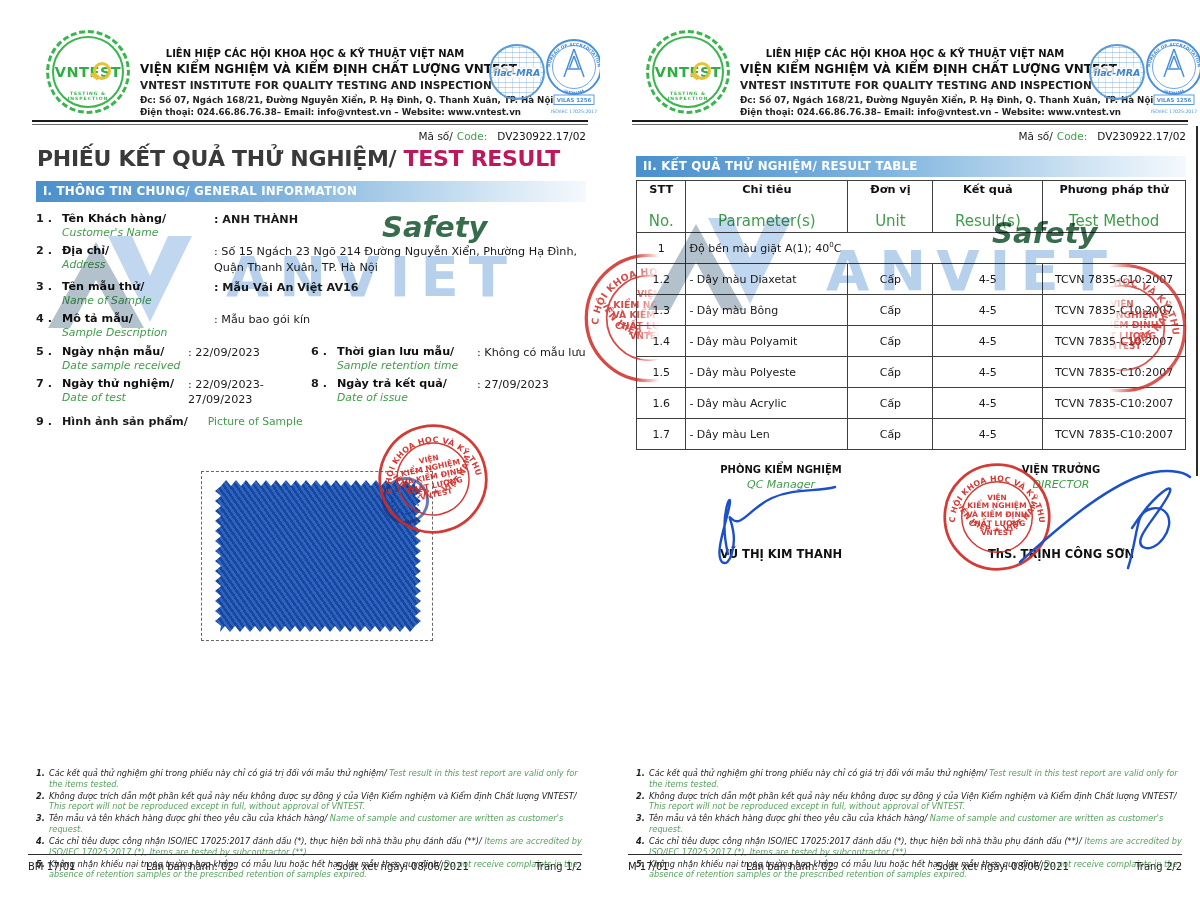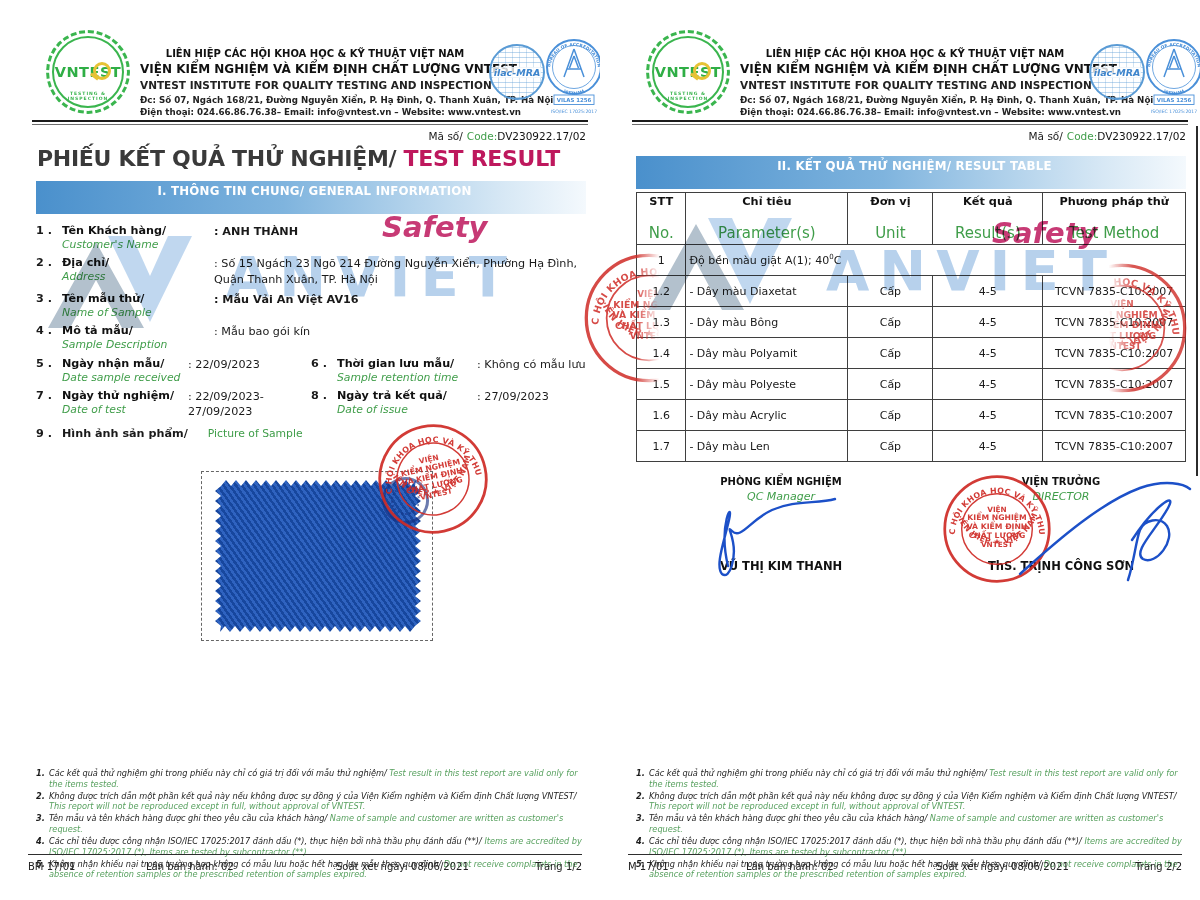--- a/index.html
+++ b/index.html
@@ -28,23 +28,23 @@
      display:flex;align-items:center;justify-content:center;}
   .ilac-txt{background:rgba(255,255,255,.78);color:#3e85cc;font-weight:bold;font-style:italic;font-size:9.5px;padding:0 1px;}
   .logo-boa{position:absolute;left:543px;top:36px;width:62px;height:80px;}
   .rule{position:absolute;left:32px;right:12px;top:120px;height:2px;border-top:2.2px solid #1c1c1c;border-bottom:1px solid #6e6e6e;}
 
   
   .content{position:absolute;left:36px;top:130px;right:14px;}
   .codeline{text-align:right;font-size:10.5px;margin-bottom:4px;}
   .codeline .cv{color:#1a1a1a;}
   .codeline .ce{color:#3f9d49;margin-left:4px;}
-  .codeline .cval{color:#111;}
+  .codeline .cval{color:#111;margin-left:10px;}
   .secbar{background:linear-gradient(to right,#4a90cc 0%,#7fb4de 45%,#d7e8f5 85%,#f4f9fd 100%);
-     color:#fff;font-weight:bold;font-size:11.8px;padding:3px 0 16px 7px;letter-spacing:.2px;text-align:center;}
+     color:#fff;font-weight:bold;font-size:11.8px;padding:3px 0 4px 7px;letter-spacing:.2px;}
 
   
   .title{font-size:22px;font-weight:bold;color:#3a3a3a;margin:4px 0 10px 1px;letter-spacing:-.3px;}
   .title .ten{color:#be185d;}
   .info{margin-top:10px;font-size:11.2px;}
   .irow{display:flex;margin-bottom:5px;}
   .ino{width:26px;font-weight:bold;flex:none;}
   .ilab{width:152px;flex:none;display:flex;flex-direction:column;line-height:1.25;}
   .ilab b{color:#111;}
   .en{color:#3f9d49;font-style:italic;font-weight:normal;font-size:10.8px;}
@@ -92,21 +92,21 @@
   .sgn{font-weight:bold;font-size:11.5px;color:#111;margin-top:56px;}
   .sigsvg{position:absolute;z-index:7;}
 
   
   .stamp{position:absolute;z-index:6;opacity:.92;}
   .fade-right{-webkit-mask-image:linear-gradient(to right,#000 40%,transparent 58%);mask-image:linear-gradient(to right,#000 40%,transparent 58%);}
   .fade-left{-webkit-mask-image:linear-gradient(to left,#000 42%,transparent 60%);mask-image:linear-gradient(to left,#000 42%,transparent 60%);}
   .wm{position:absolute;inset:0;pointer-events:none;mix-blend-mode:multiply;z-index:5;}
   .wm-av{position:absolute;left:46px;top:224px;width:190px;height:110px;opacity:.8;}
   .wm-txt{position:absolute;left:226px;top:244px;font-size:56px;font-weight:bold;letter-spacing:10px;color:#a5c6e8;opacity:.8;}
-  .wm-sf{position:absolute;left:382px;top:210px;font-size:29px;font-style:italic;font-weight:600;color:#be185d;opacity:.85;}
+  .wm-sf{position:absolute;left:382px;top:210px;font-size:29px;font-style:italic;font-weight:600;color:#14532d;opacity:.85;}
   .scan-edge{position:absolute;left:1196px;top:126px;width:2px;height:350px;background:#2b2b2b;z-index:8;}
 </style>
 </head>
 <body>
 
 <div id="doc">
 
   <div class="page" id="page1">
     <div class="logo-vn">
       <div class="logo-vn-in">

